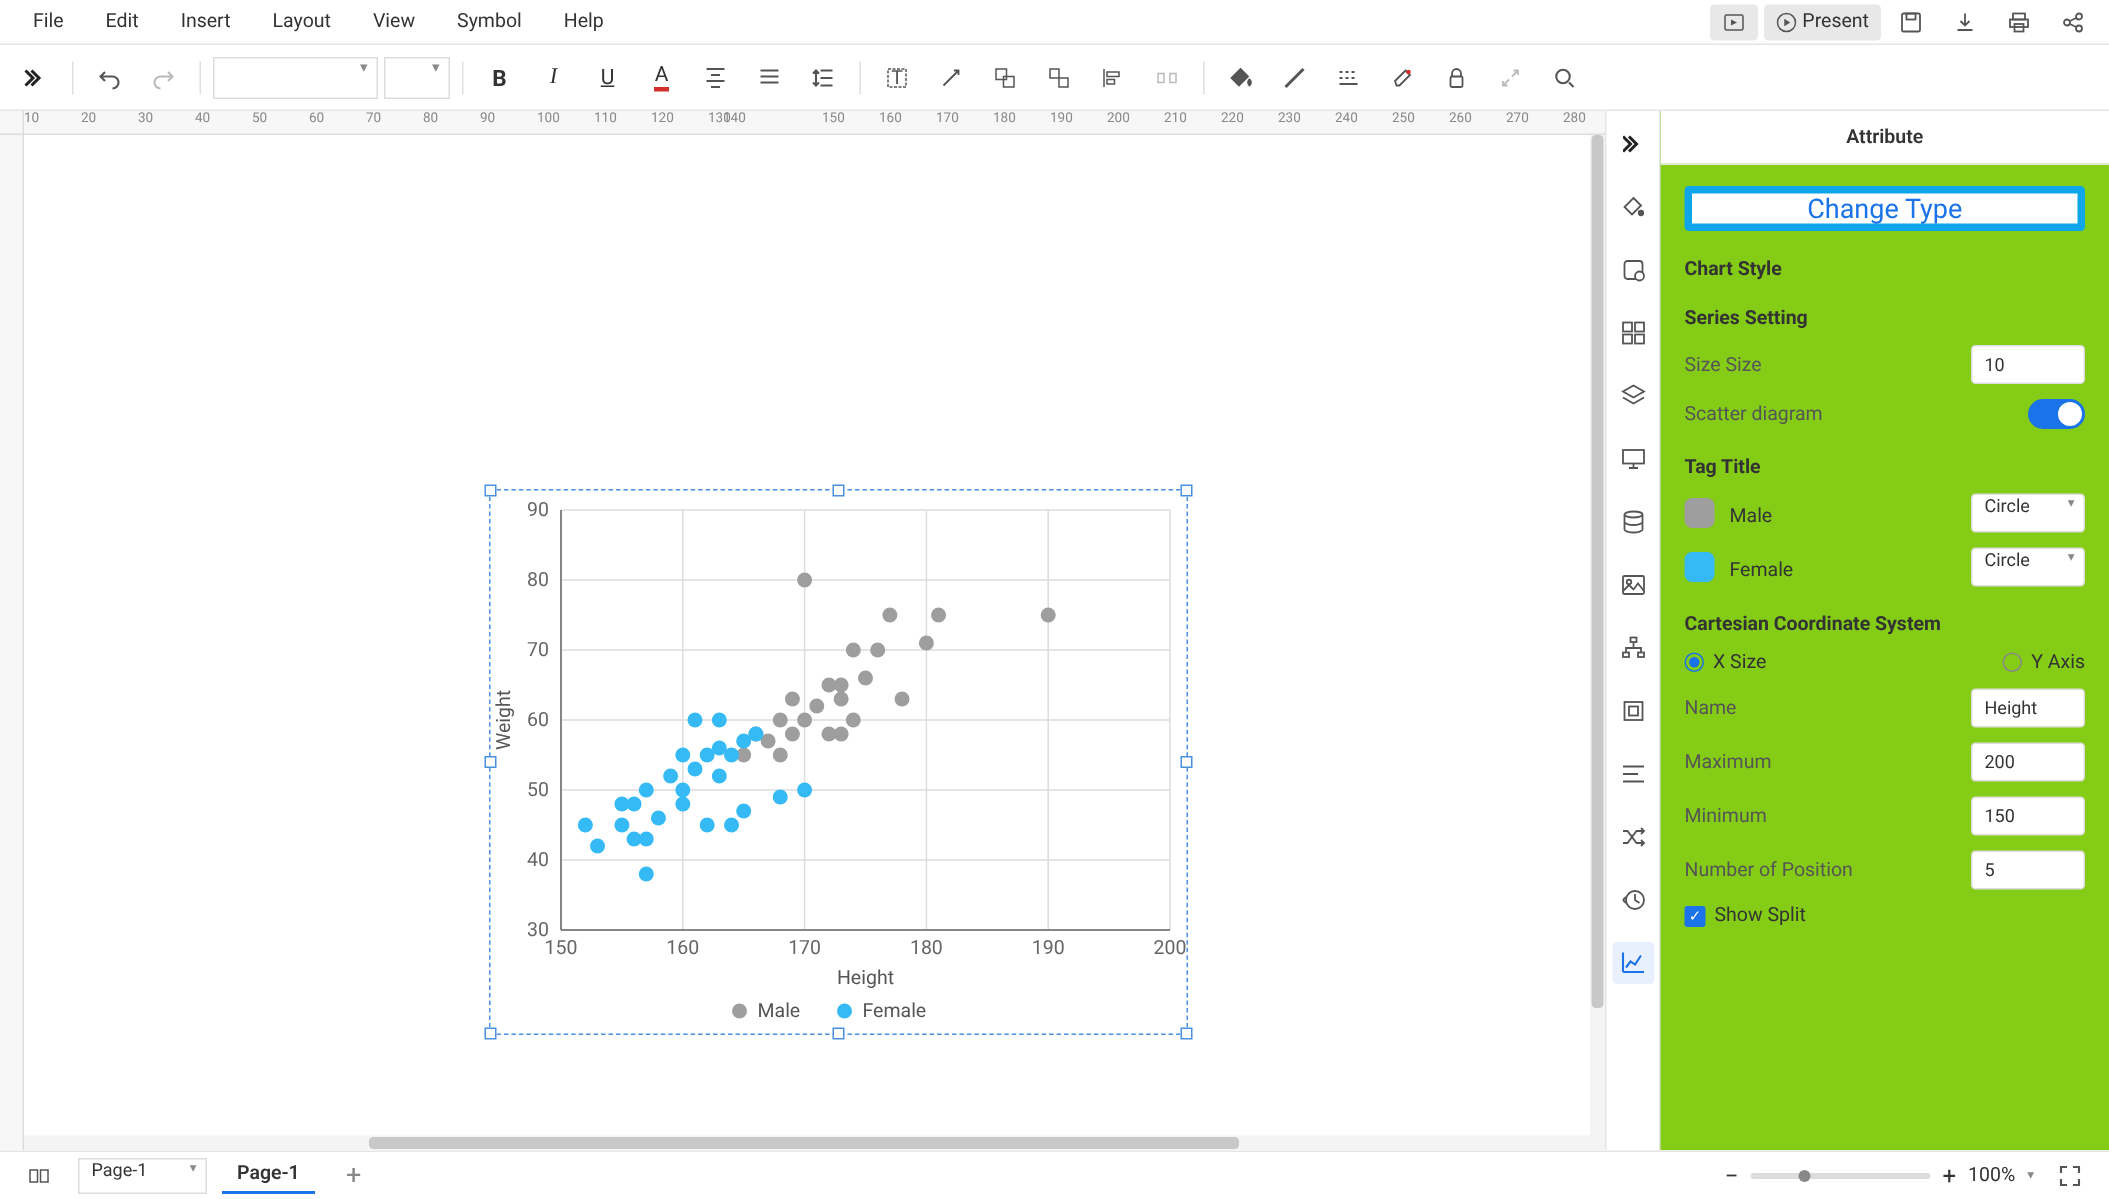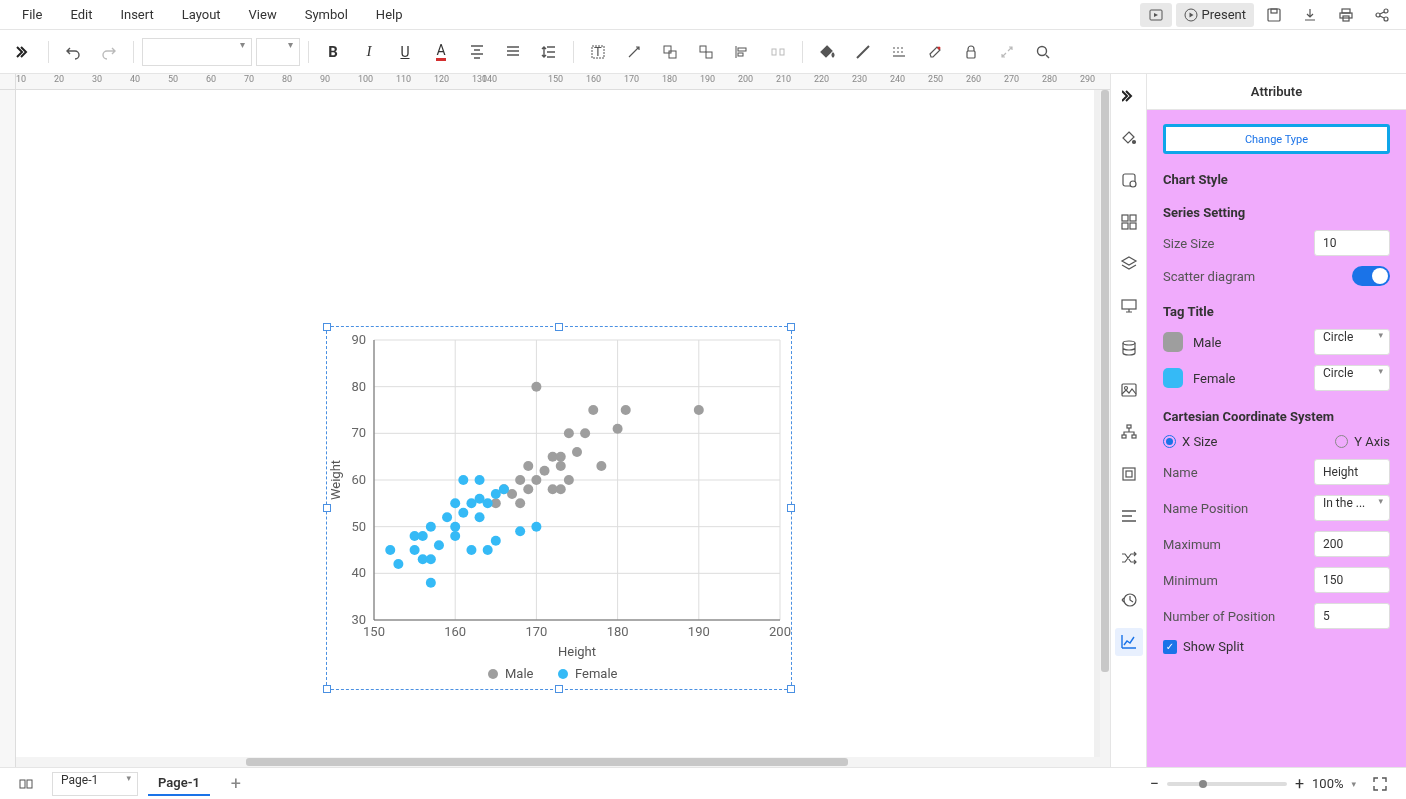--- a/index.html
+++ b/index.html
@@ -24,26 +24,26 @@
 .h-tick{position:absolute;top:0;font-size:9px;color:#888}
 .v-ruler{position:absolute;top:16px;left:0;width:16px;bottom:0;background:#f7f7f7;border-right:1px solid #ddd;z-index:2}
 .canvas-area{position:absolute;top:16px;left:16px;right:0;bottom:0;background:#f0f0f0;overflow:hidden}
 .page{position:absolute;top:0;left:0;width:1078px;height:740px;background:#fff}
 .chart-sel{position:absolute;border:1px dashed #4a90e2}
 .handle{position:absolute;width:8px;height:8px;background:#fff;border:1px solid #4a90e2}
 .chart-svg{position:absolute}
 .right-rail{width:36px;border-left:1px solid #e5e5e5;display:flex;flex-direction:column;align-items:center;padding-top:8px;gap:14px;background:#fff}
 .rail-icon{width:28px;height:28px;display:flex;align-items:center;justify-content:center;cursor:pointer;color:#555;border-radius:3px}
 .rail-icon.active{background:#e8f0fe;color:#1a73e8}
-.side-panel{width:260px;border-left:1px solid #e5e5e5;background:#f0abfc;display:flex;flex-direction:column;overflow-y:auto}
+.side-panel{width:300px;border-left:1px solid #e5e5e5;background:#84cc16;display:flex;flex-direction:column;overflow-y:auto}
 .tabs{display:flex;height:36px;border-bottom:1px solid #e5e5e5}
 .tab{flex:1;display:flex;align-items:center;justify-content:center;font-weight:600;cursor:pointer;background:#f3f3f3}
 .tab.active{background:#fff}
 .panel-body{flex:1;padding:14px 16px;overflow-y:auto}
-.btn-outline{width:100%;height:30px;border:3px solid #0ea5e9;color:#1a73e8;background:#fff;border-radius:3px;cursor:pointer;font-size:11px}
+.btn-outline{width:100%;height:30px;border:5px solid #0ea5e9;color:#1a73e8;background:#fff;border-radius:3px;cursor:pointer;font-size:18px}
 .section-h{font-weight:700;margin:18px 0 10px}
 .section-h:first-child{margin-top:14px}
 .row{display:flex;align-items:center;justify-content:space-between;margin-bottom:10px}
 .row label{color:#555}
 .sel{height:26px;border:1px solid #ddd;border-radius:3px;padding:0 20px 0 8px;min-width:76px;position:relative;background:#fff;font-size:12px;overflow:hidden;text-overflow:ellipsis;white-space:nowrap}
 .sel::after{content:"▾";position:absolute;right:6px;color:#888;font-size:9px}
 .inp{height:26px;border:1px solid #ddd;border-radius:3px;padding:0 8px;width:76px;font-size:12px}
 .toggle{width:38px;height:20px;border-radius:10px;background:#1a73e8;position:relative;cursor:pointer}
 .toggle::after{content:"";position:absolute;width:16px;height:16px;border-radius:50%;background:#fff;top:2px;right:2px}
 .swatch{width:20px;height:20px;border-radius:5px;margin-right:10px}
@@ -59,21 +59,21 @@
 .page-sel{height:24px;border:1px solid #ddd;padding:0 24px 0 8px;position:relative;font-size:12px;min-width:86px}
 .page-sel::after{content:"▾";position:absolute;right:6px;color:#888;font-size:9px}
 .page-tab{padding:4px 10px;font-weight:600;border-bottom:2px solid #1a73e8}
 .sb-right{margin-left:auto;display:flex;align-items:center;gap:8px;color:#555}
 .vscroll{position:absolute;top:0;right:0;width:10px;bottom:0;background:#f4f4f4}
 .vscroll-thumb{position:absolute;top:0;width:8px;left:1px;height:86%;background:#c8c8c8;border-radius:3px}
 .hscroll{position:absolute;bottom:0;left:0;right:0;height:10px;background:#f4f4f4}
 .hscroll-thumb{position:absolute;left:230px;top:1px;height:8px;width:55%;background:#c8c8c8;border-radius:3px}
 .zoom-slider{width:120px;height:4px;background:#ddd;border-radius:2px;position:relative}
 .zoom-thumb{position:absolute;width:8px;height:8px;border-radius:50%;background:#888;top:-2px;left:32px}
-.flex{display:flex;align-items:center}
+.flex{display:flex;align-items:flex-end}
 </style>
 </head>
 <body>
 
 <div class="menubar">
   <div id="menu-items" class="flex">
       <div class="menu-item">File</div>
       <div class="menu-item">Edit</div>
       <div class="menu-item">Insert</div>
       <div class="menu-item">Layout</div>
@@ -527,24 +527,20 @@
         <div class="radio-row" style="margin-left:auto">
             <span class="radio"></span>
             <span>Y Axis</span>
           </div>
       </div>
       <div class="row">
           <label>Name</label>
           <input class="inp" value="Height" style="">
         </div>
       <div class="row">
-          <label>Name Position</label>
-          <div class="sel">In the ...</div>
-        </div>
-      <div class="row">
           <label>Maximum</label>
           <input class="inp" value="200" style="">
         </div>
       <div class="row">
           <label>Minimum</label>
           <input class="inp" value="150" style="">
         </div>
       <div class="row">
           <label>Number of Position</label>
           <input class="inp" value="5" style="">

